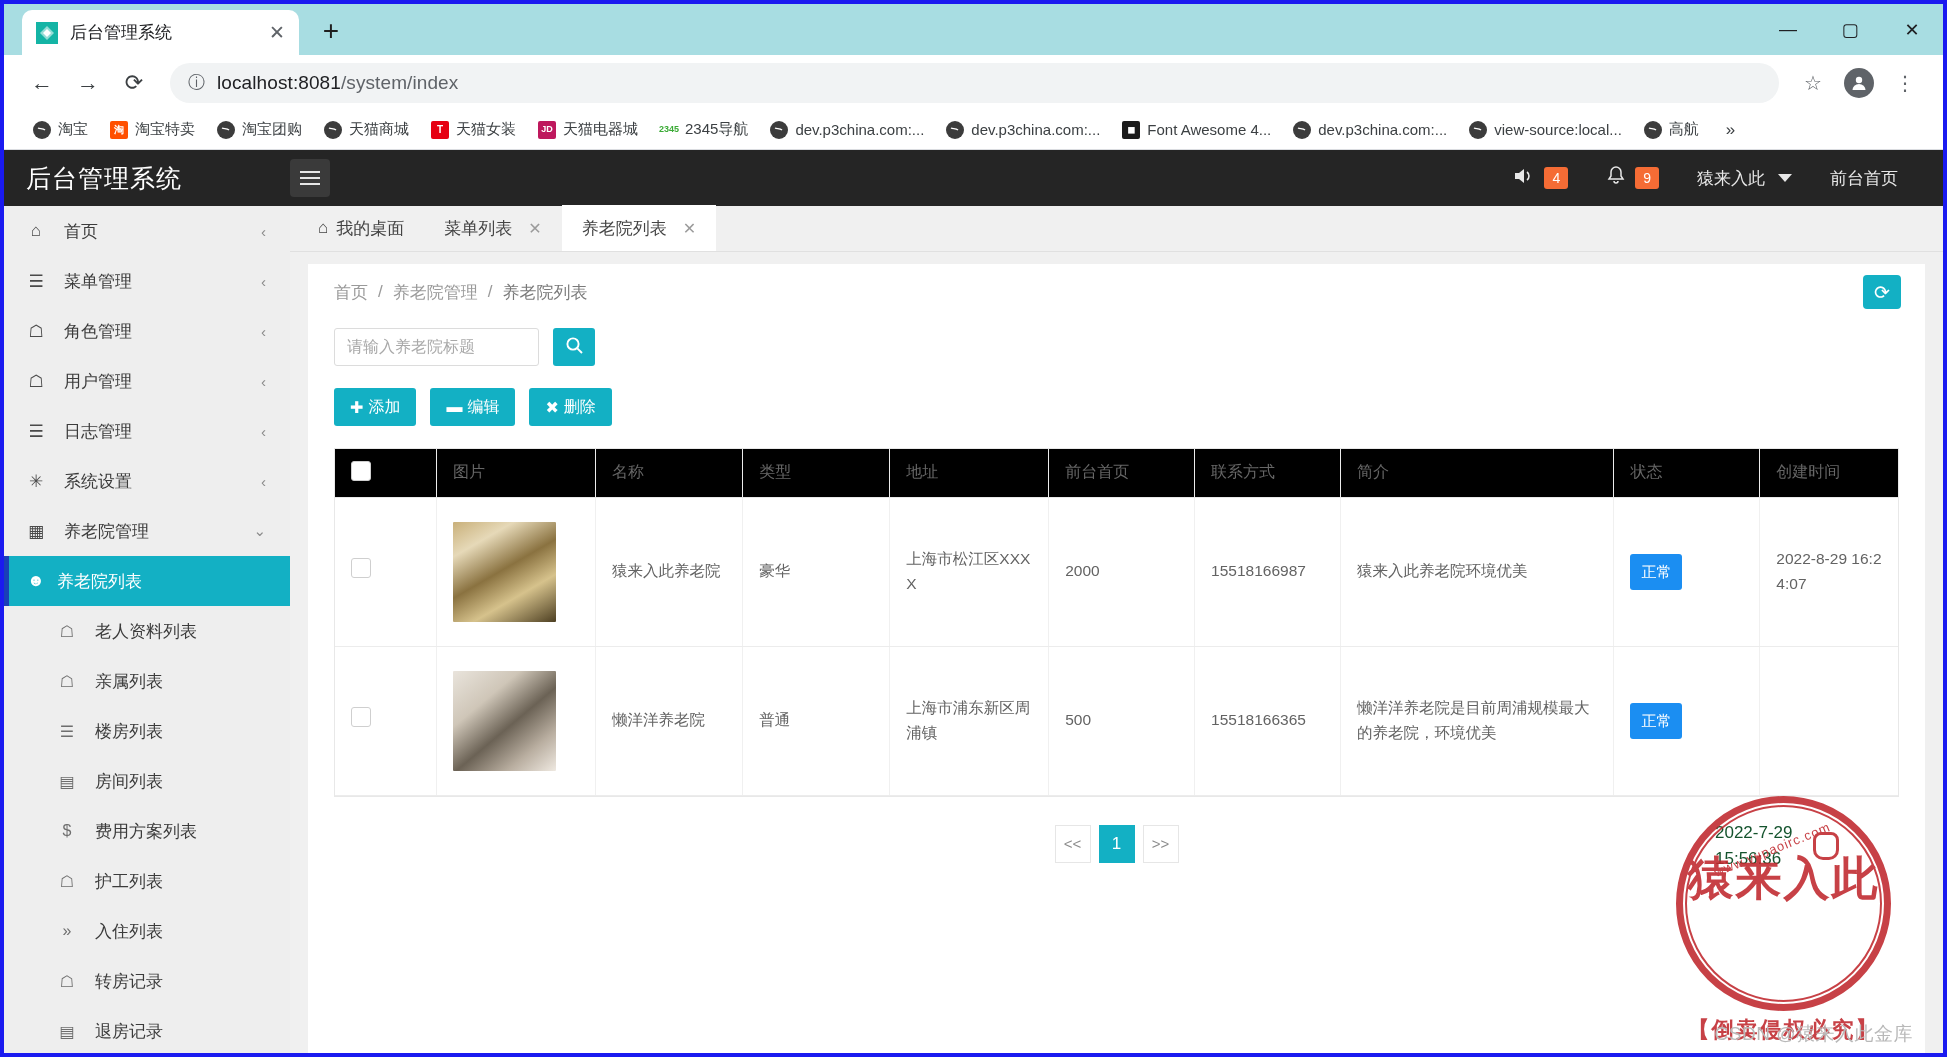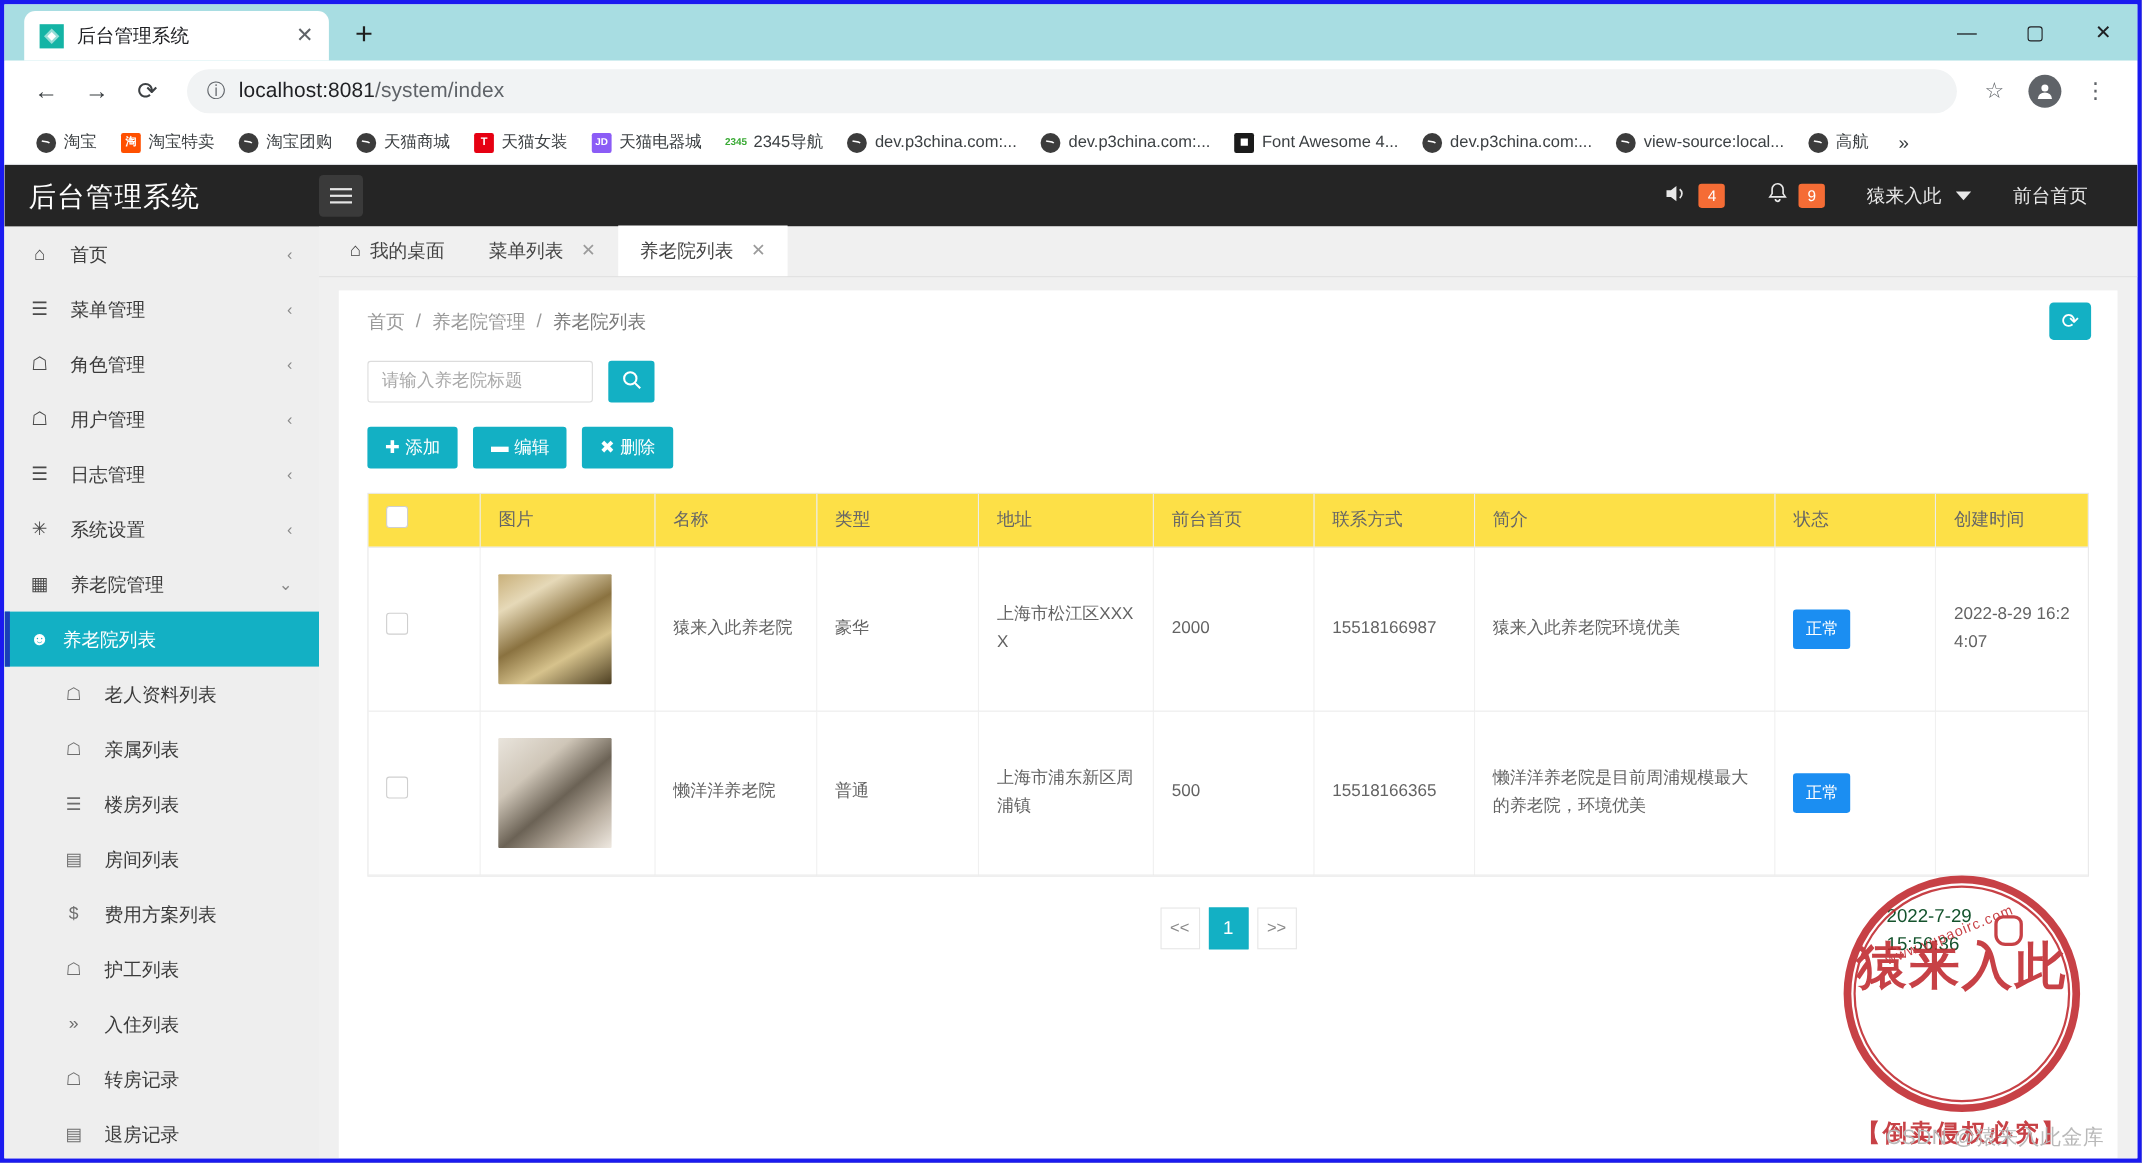--- a/index.html
+++ b/index.html
@@ -84,21 +84,21 @@
     flex: none;
   }
   .bm-ico {
     width: 18px; height: 18px; border-radius: 2px; flex: none;
     display:flex; align-items:center; justify-content:center;
     font-size: 10px; color:#fff; font-weight: bold; line-height:1;
   }
   .ic-globe { background:#3c3c3c; border-radius:50%; }
   .ic-tb { background:#ff5000; }
   .ic-tm { background:#e60012; }
-  .ic-jd { background:#8b5cf6; font-size:9px; }
+  .ic-jd { background:#be185d; font-size:9px; }
   .ic-2345 { background:#fff; color:#3aaa35; border:0; font-size:9px; }
   .ic-fa { background:#1b1b1b; }
   .bm-more { margin-left: 6px; font-size: 17px; color:#3c4043; padding: 0 10px; }
 
   
   .app { flex: 1; display: flex; flex-direction: column; background: #f0f0f0; position: relative; overflow: hidden; }
   .app-header {
     height: 56px; background: #252525; display: flex; align-items: center;
     color: #fff; flex: none;
   }
@@ -190,21 +190,21 @@
     background:#13b0c4; color:#fff; border:none; border-radius:3px;
     height: 38px; padding: 0 16px; font-size:16px;
     display:flex; align-items:center; gap: 5px;
     font-family:"Liberation Sans", sans-serif;
   }
 
   
   .tablewrap { margin: 22px 26px 0 26px; border:1px solid #e8e8e8; }
   table { border-collapse: collapse; width: 100%; table-layout: fixed; }
   thead th {
-    background:#fde047; height: 48px; font-weight: normal; font-size:16px;
+    background:#000000; height: 48px; font-weight: normal; font-size:16px;
     color:#666; text-align:left; padding: 0 16px; border-right:1px solid #ececec;
     border-bottom:1px solid #e8e8e8;
   }
   thead th:last-child { border-right:none; }
   tbody td {
     padding: 10px 16px; font-size:15.5px; color:#636363; vertical-align: middle;
     border-right:1px solid #f0f0f0; border-bottom:1px solid #ececec;
     line-height: 1.6; word-break: break-all;
   }
   tbody td:last-child { border-right:none; }

